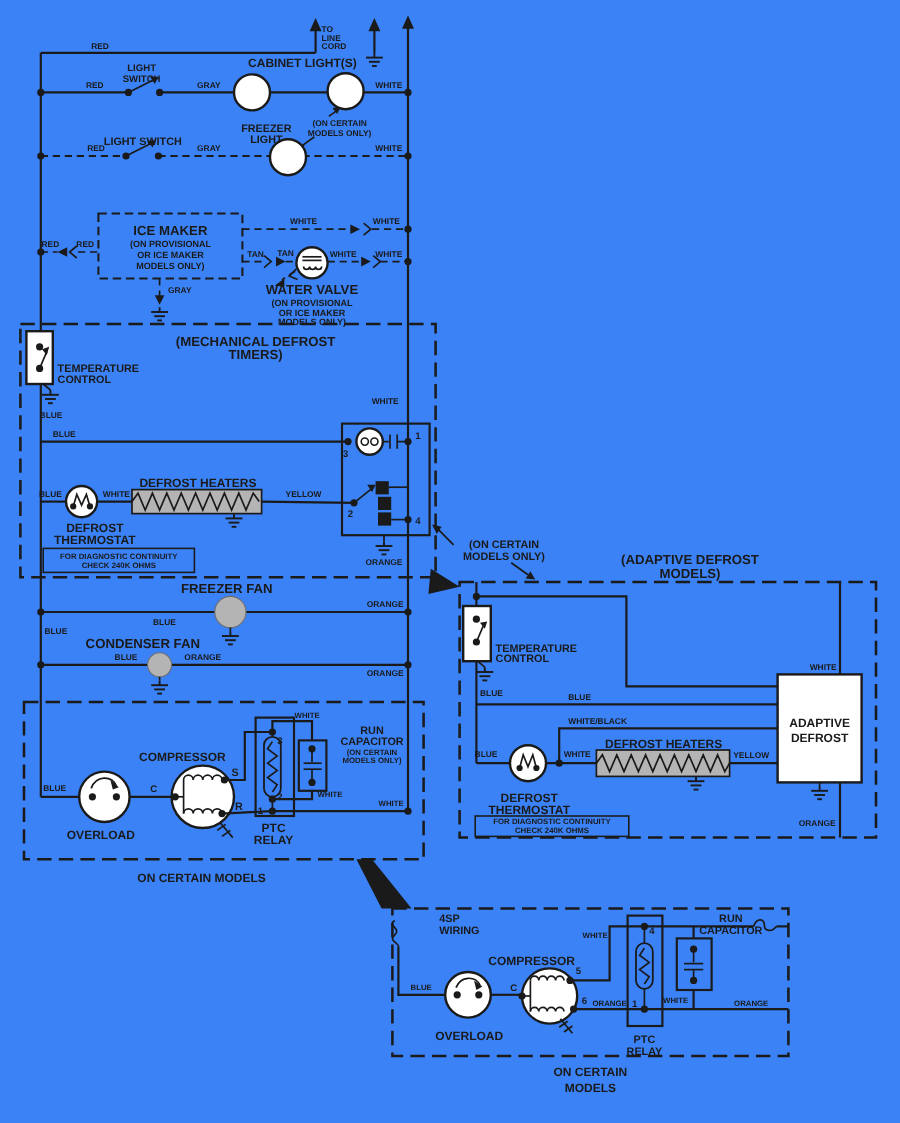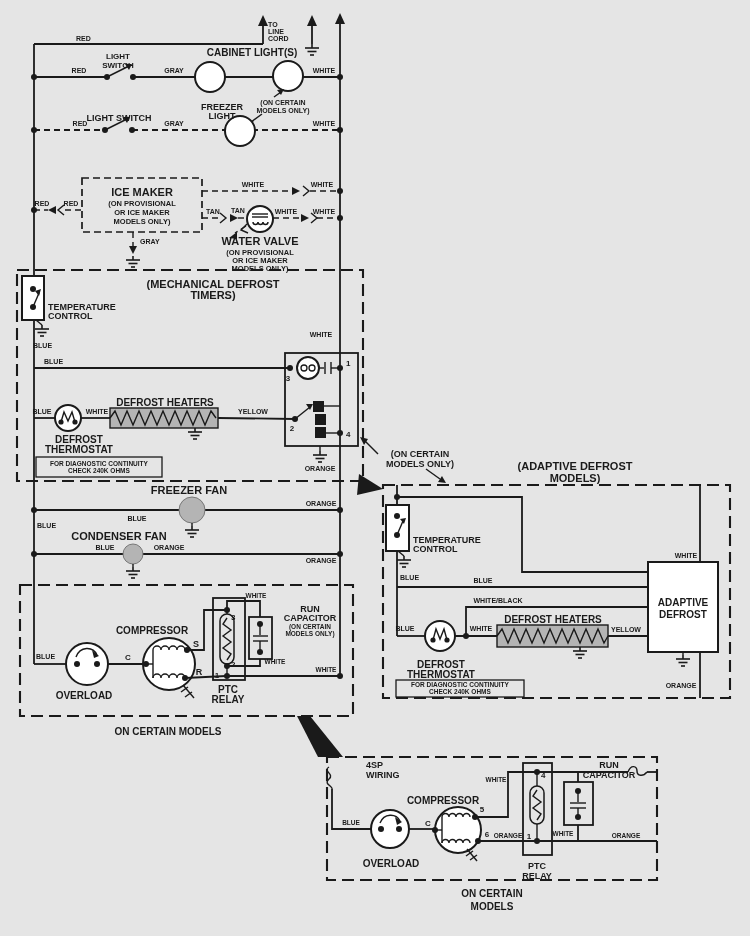--- a/index.html
+++ b/index.html
@@ -1,16 +1,16 @@
 <!DOCTYPE html>
 <html><head>
 <meta charset="utf-8">
 <style>
   html,body{margin:0;padding:0;background:#fff}
-  #page{position:relative;width:750px;height:936px;background:#e5e5e5;overflow:hidden}
+  #page{position:relative;width:750px;height:936px;background:#3b82f6;overflow:hidden}
   svg{position:absolute;left:0;top:0}
   text{fill:#1a1a1a;font-family:"Liberation Sans",sans-serif;font-weight:bold}
   .t65{font-size:6.5px}
   .t7{font-size:7px}
   .t75{font-size:7.5px}
   .t8{font-size:8px}
   .t9{font-size:9px}
   .t10{font-size:10px}
   .t11{font-size:11px}
   .mid{text-anchor:middle}

